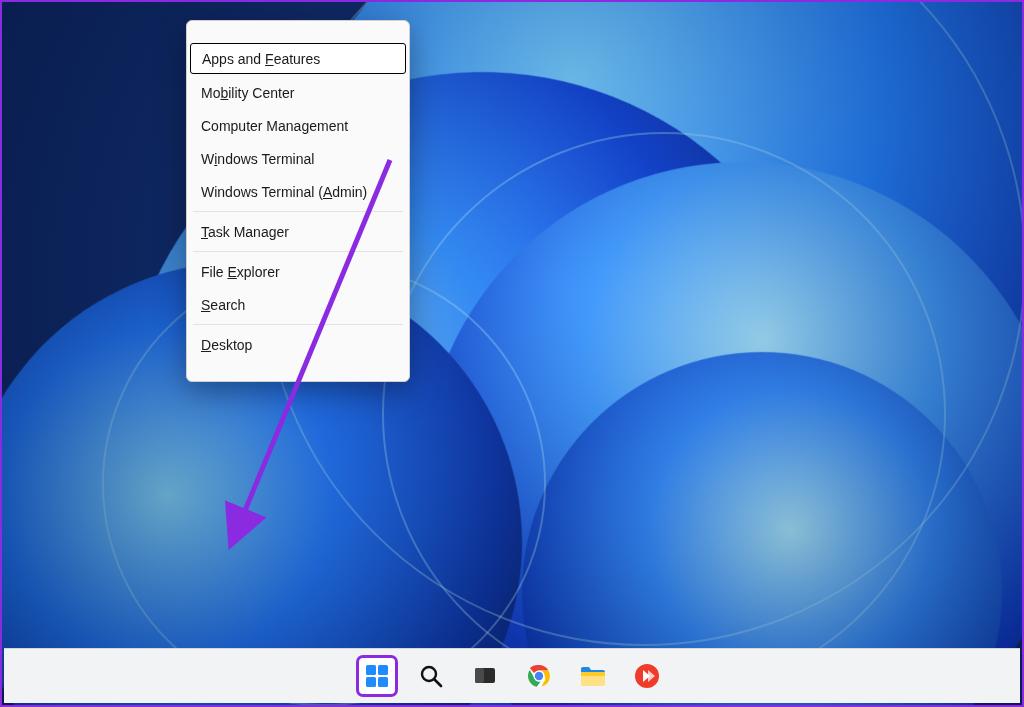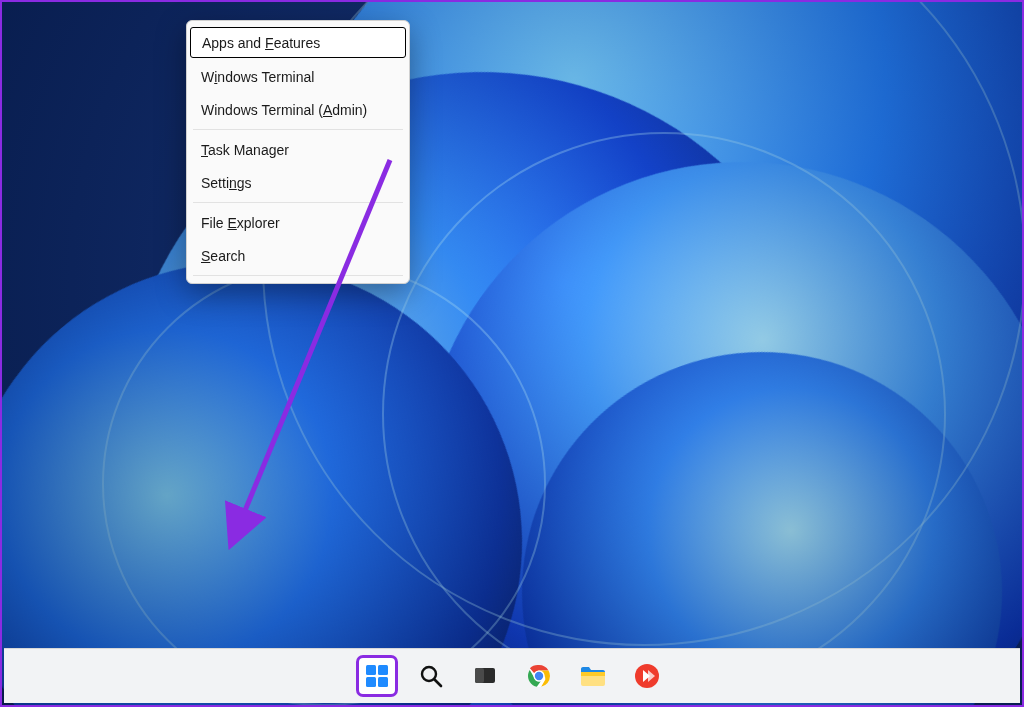--- a/index.html
+++ b/index.html
@@ -13,21 +13,21 @@
   .p3{width:640px;height:640px;left:420px;top:160px;background:radial-gradient(circle at 40% 30%,#9fe0ff 0%,#3a97ff 30%,#0a3bd1 65%,#011045 100%);transform:rotate(35deg);}
   .p4{width:560px;height:560px;left:-40px;top:260px;background:radial-gradient(circle at 45% 35%,#7dd2ff 0%,#1d75ff 35%,#052fa6 70%,#010b33 100%);transform:rotate(-40deg);}
   .p5{width:480px;height:480px;left:520px;top:350px;background:radial-gradient(circle at 40% 40%,#a2e3ff 0%,#2d87ff 35%,#0534b8 70%,#010a30 100%);transform:rotate(70deg);}
   .swirl{position:absolute;border:2px solid rgba(170,225,255,.35);border-radius:50%;}
   .s1{width:760px;height:760px;left:260px;top:-120px;}
   .s2{width:560px;height:560px;left:380px;top:130px;}
   .s3{width:440px;height:440px;left:100px;top:260px;}
   .shade{position:absolute;inset:0;background:radial-gradient(circle at 55% 40%,rgba(255,255,255,.05),rgba(0,0,0,.35));}
 
   
-  .context-menu{position:absolute;left:184px;top:18px;width:222px;background:#fafafa;border:1px solid #d0d0d0;border-radius:6px;box-shadow:0 10px 30px rgba(0,0,0,.35);padding:4px 0;font-size:14px;color:#1a1a1a;}
+  .context-menu{position:absolute;left:184px;top:18px;width:222px;background:#fafafa;border:1px solid #d0d0d0;border-radius:6px;box-shadow:0 10px 30px rgba(0,0,0,.35);padding:20px 0;font-size:14px;color:#1a1a1a;}
   .context-menu .item{position:relative;display:flex;align-items:center;height:33px;padding:0 14px;cursor:default;}
   .context-menu .item.highlighted{background:#fff;border:1px solid #000;border-radius:3px;margin:2px 3px;height:29px;padding:0 11px;}
   .context-menu .item.submenu::after{content:"\276F";position:absolute;right:12px;font-size:11px;color:#5f5f5f;}
   .context-menu .sep{height:1px;margin:3px 6px;background:#e2e2e2;}
   .mn{display:inline-block;}
   .mn u{text-decoration:underline;}
 
   
   .arrow{position:absolute;pointer-events:none;}
 
@@ -54,40 +54,46 @@
     <div class="swirl s2"></div>
     <div class="swirl s3"></div>
     <div class="shade"></div>
   </div>
 
   <div class="context-menu" id="ctx">
       <div class="item highlighted">
         <span class="mn">Apps and <u>F</u>eatures</span>
       </div>
       <div class="item">
+        <span class="mn">Mo<u>b</u>ility Center</span>
+      </div>
+      <div class="item">
+        <span class="mn">Computer Mana<u>g</u>ement</span>
+      </div>
+      <div class="item">
         <span class="mn">W<u>i</u>ndows Terminal</span>
       </div>
       <div class="item">
         <span class="mn">Windows Terminal (<u>A</u>dmin)</span>
       </div>
       <div class="sep"></div>
       <div class="item">
         <span class="mn"><u>T</u>ask Manager</span>
       </div>
-      <div class="item">
-        <span class="mn">Setti<u>n</u>gs</span>
-      </div>
       <div class="sep"></div>
       <div class="item">
         <span class="mn">File <u>E</u>xplorer</span>
       </div>
       <div class="item">
         <span class="mn"><u>S</u>earch</span>
       </div>
       <div class="sep"></div>
+      <div class="item">
+        <span class="mn"><u>D</u>esktop</span>
+      </div>
     </div>
 
   <svg class="arrow" style="left:188px;top:148px;" width="230" height="420">
     <defs>
       <marker id="ah" viewBox="0 0 10 10" refX="8" refY="5" markerWidth="9" markerHeight="9" orient="auto-start-reverse">
         <path d="M0,0 L10,5 L0,10 Z" fill="#8a2be2"></path>
       </marker>
     </defs>
     <line x1="200" y1="10" x2="42" y2="392" stroke="#8a2be2" stroke-width="5" marker-end="url(#ah)"></line>
   </svg>

